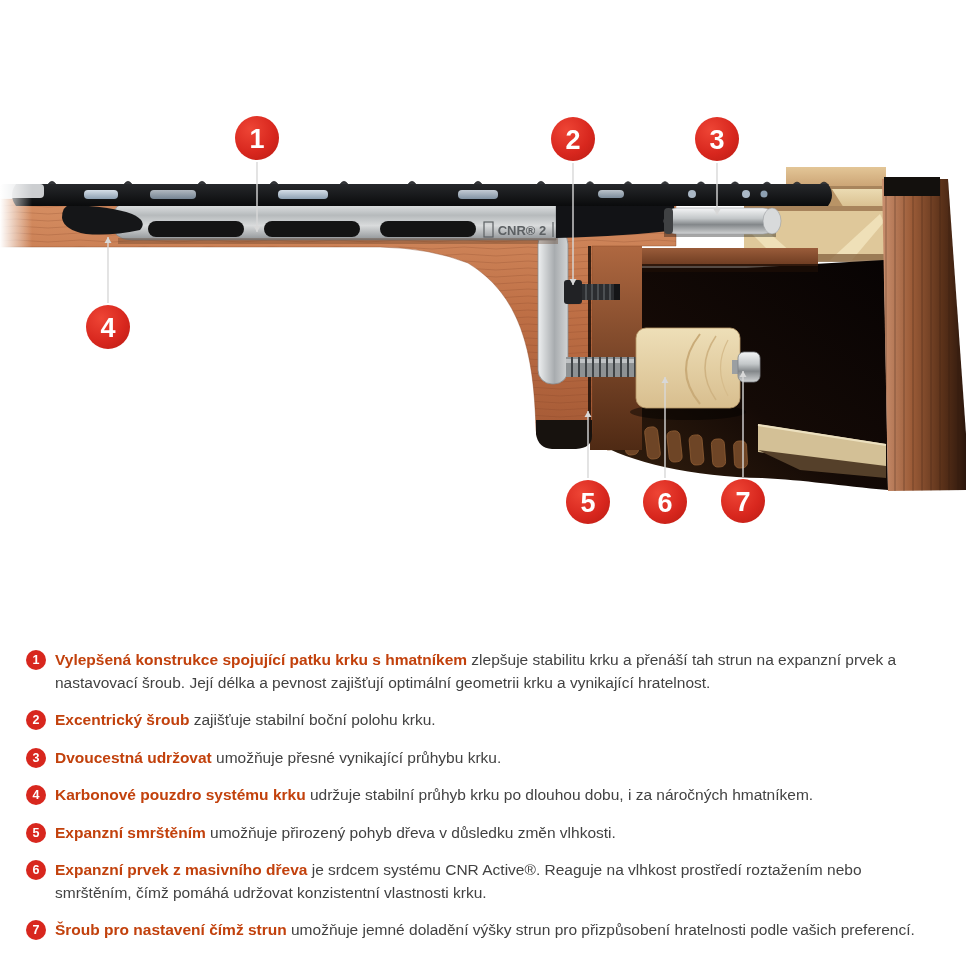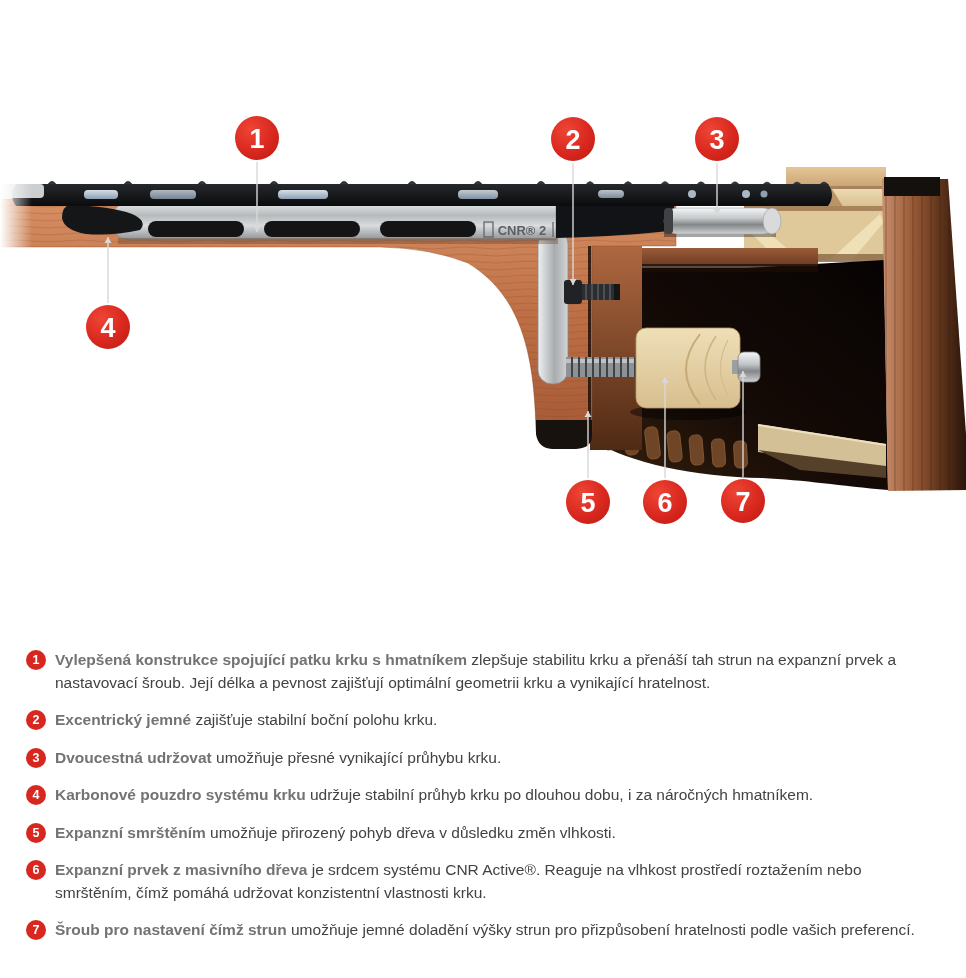--- a/index.html
+++ b/index.html
@@ -10,21 +10,21 @@
   .watermark{position:absolute;left:57px;top:811px;width:150px;height:120px;z-index:0;pointer-events:none;}
   .watermark .wm-text{position:absolute;left:26px;top:82px;font-size:31px;font-weight:bold;
         letter-spacing:1px;color:rgba(0,0,0,0.16);}
   
   .legend{position:absolute;left:26px;top:649px;width:916px;z-index:2;}
   .legend-row{display:flex;align-items:flex-start;margin-bottom:15px;}
   .badge{flex:0 0 auto;width:20px;height:20px;border-radius:50%;background:#d8271e;color:#fff;
          font-size:12.5px;font-weight:bold;display:flex;align-items:center;justify-content:center;
          margin:1px 9px 0 0;}
   .legend-row p{margin:0;width:893px;font-size:15.5px;line-height:22.5px;color:#424242;}
-  .lead{font-weight:bold;color:#737373;}
+  .lead{font-weight:bold;color:#c2410c;}
 </style>
 </head>
 <body>
 
 <div class="page">
 
   <svg class="fig" width="966" height="620" viewBox="0 0 966 620">
     <defs>
       <linearGradient id="mahog" x1="0" y1="0" x2="0" y2="1">
         <stop offset="0" stop-color="#d68f63"></stop>
@@ -302,21 +302,21 @@
   </svg>
 
 
   <div class="legend" id="legend">
       <div class="legend-row">
         <div class="badge" style="background: rgb(216, 39, 30);">1</div>
         <p><span class="lead">Vylepšená konstrukce spojující patku krku s hmatníkem</span><span> zlepšuje stabilitu krku a přenáší tah strun na expanzní prvek a nastavovací šroub. Její délka a pevnost zajišťují optimální geometrii krku a vynikající hratelnost.</span></p>
       </div>
       <div class="legend-row">
         <div class="badge" style="background: rgb(216, 39, 30);">2</div>
-        <p><span class="lead">Excentrický jemné</span><span> zajišťuje stabilní boční polohu krku.</span></p>
+        <p><span class="lead">Excentrický šroub</span><span> zajišťuje stabilní boční polohu krku.</span></p>
       </div>
       <div class="legend-row">
         <div class="badge" style="background: rgb(216, 39, 30);">3</div>
         <p><span class="lead">Dvoucestná udržovat</span><span> umožňuje přesné vynikající průhybu krku.</span></p>
       </div>
       <div class="legend-row">
         <div class="badge" style="background: rgb(216, 39, 30);">4</div>
         <p><span class="lead">Karbonové pouzdro systému krku</span><span> udržuje stabilní průhyb krku po dlouhou dobu, i za náročných hmatníkem.</span></p>
       </div>
       <div class="legend-row">

